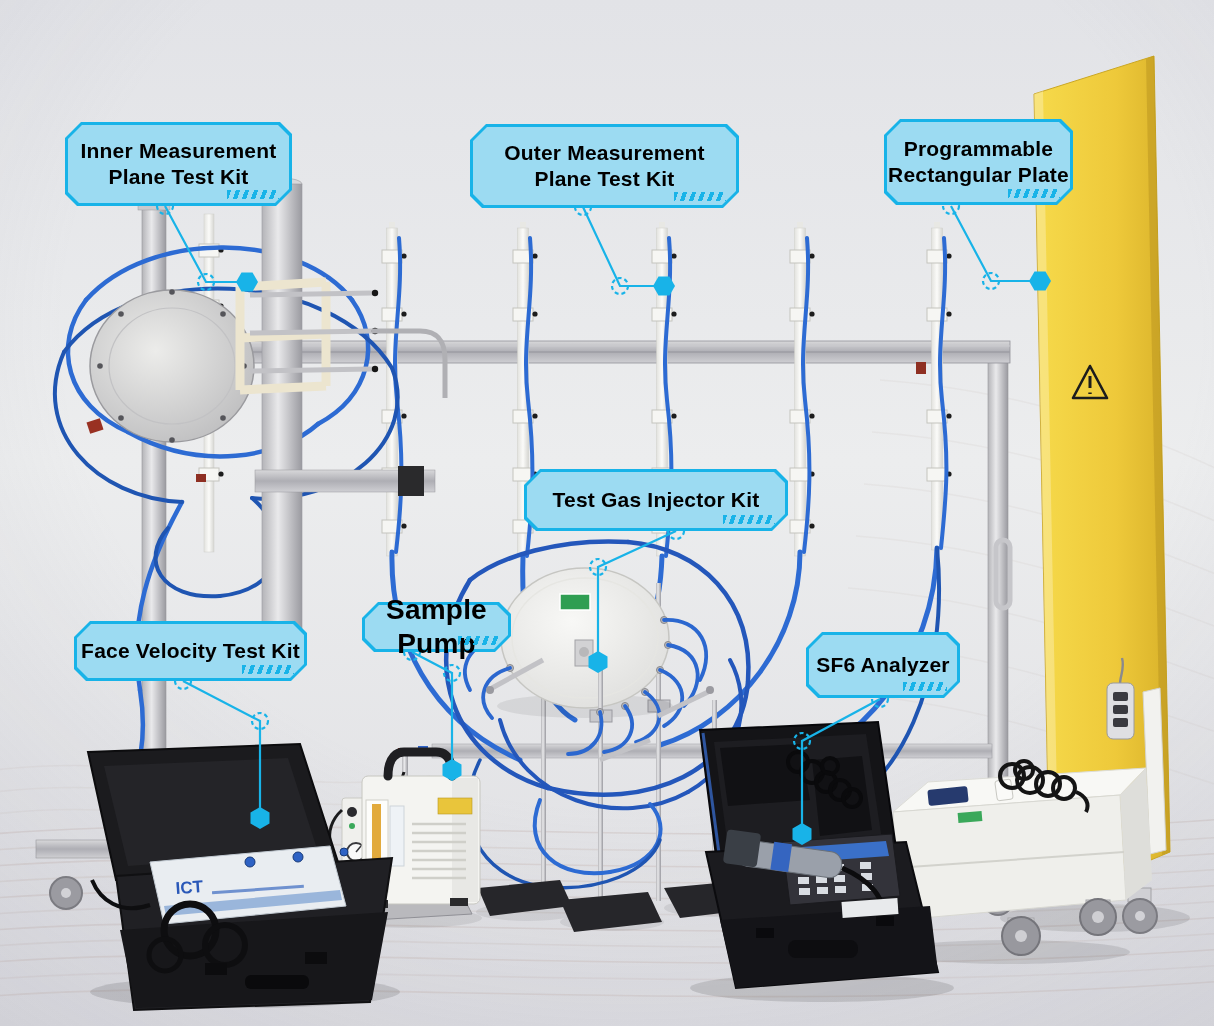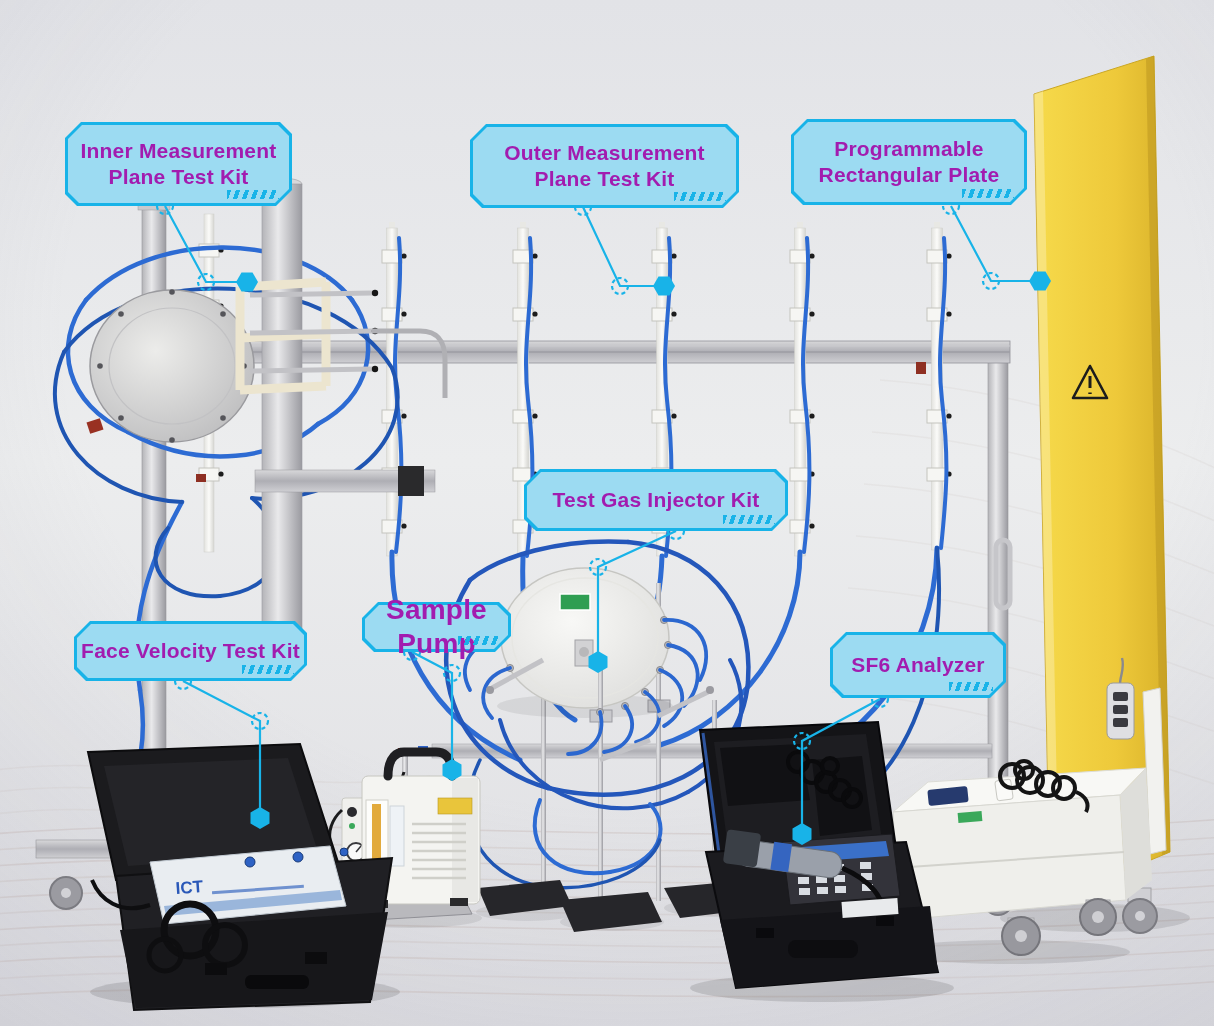--- a/index.html
+++ b/index.html
@@ -7,21 +7,21 @@
          font-family:"Liberation Sans",sans-serif;background:#e3e3e7;}
   #stage svg{position:absolute;left:0;top:0;}
   .callout{position:absolute;}
   .callout .edge{position:absolute;inset:0;background:#18b3e8;
      clip-path:polygon(16px 0,calc(100% - 12px) 0,100% 12px,100% calc(100% - 16px),
      calc(100% - 16px) 100%,12px 100%,0 calc(100% - 12px),0 16px);}
   .callout .fill{position:absolute;inset:3px;background:rgba(174,224,243,.88);
      clip-path:polygon(14px 0,calc(100% - 11px) 0,100% 11px,100% calc(100% - 14px),
      calc(100% - 14px) 100%,11px 100%,0 calc(100% - 11px),0 14px);}
   .callout .txt{position:absolute;inset:0;display:flex;align-items:center;justify-content:center;
-     text-align:center;font-weight:bold;font-size:21px;line-height:1.22;color:#a21caf;
+     text-align:center;font-weight:bold;font-size:21px;line-height:1.22;color:#000000;
      white-space:pre-line;letter-spacing:.2px;}
   .callout .hatch{position:absolute;right:13px;bottom:7px;width:52px;height:9px;
      background:repeating-linear-gradient(110deg,#18b3e8 0 4px,transparent 4px 8.5px);}
 </style>
 </head>
 <body>
 
 <div id="stage">
 
 <svg width="1214" height="1026" viewBox="0 0 1214 1026">
@@ -540,21 +540,21 @@
 </div>
 
 <div class="callout" style="left:470px;top:124px;width:237px;height:84px;padding-left:32px;">
   <div class="edge"></div>
   <div class="fill"></div>
   <div class="txt">Outer Measurement
 Plane Test Kit</div>
   <div class="hatch"></div>
 </div>
 
-<div class="callout" style="left:791px;top:119px;width:236px;height:86px;">
+<div class="callout" style="left:884px;top:119px;width:189px;height:86px;">
   <div class="edge"></div>
   <div class="fill"></div>
   <div class="txt">Programmable
 Rectangular Plate</div>
   <div class="hatch"></div>
 </div>
 
 <div class="callout" style="left:524px;top:469px;width:264px;height:62px;">
   <div class="edge"></div>
   <div class="fill"></div>
@@ -569,20 +569,20 @@
   <div class="hatch" style="width:40px;"></div>
 </div>
 
 <div class="callout" style="left:74px;top:621px;width:233px;height:60px;">
   <div class="edge"></div>
   <div class="fill"></div>
   <div class="txt">Face Velocity Test Kit</div>
   <div class="hatch"></div>
 </div>
 
-<div class="callout" style="left:806px;top:632px;width:176px;height:66px;margin-left:24px;">
+<div class="callout" style="left:806px;top:632px;width:154px;height:66px;">
   <div class="edge"></div>
   <div class="fill"></div>
   <div class="txt">SF6 Analyzer</div>
   <div class="hatch" style="width:44px;"></div>
 </div>
 
 </div>
 
 </body></html>

